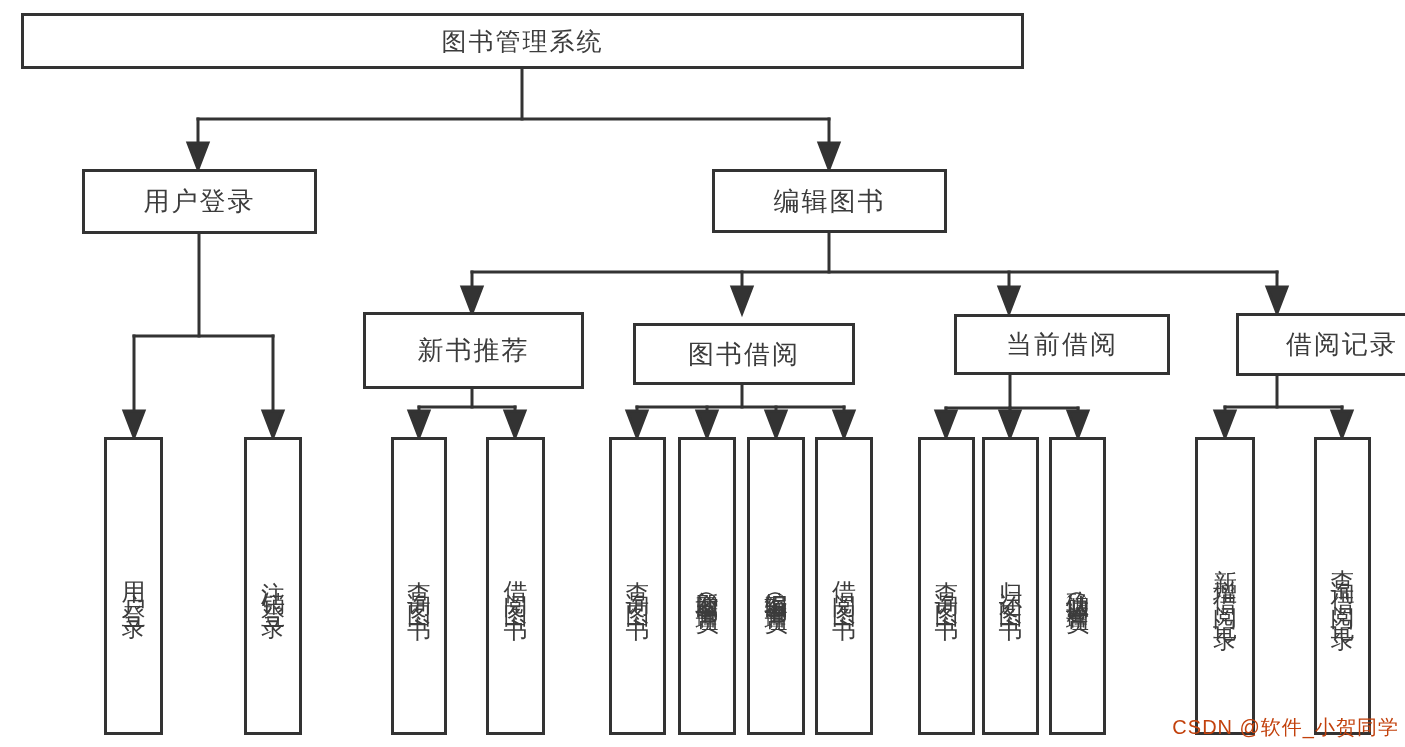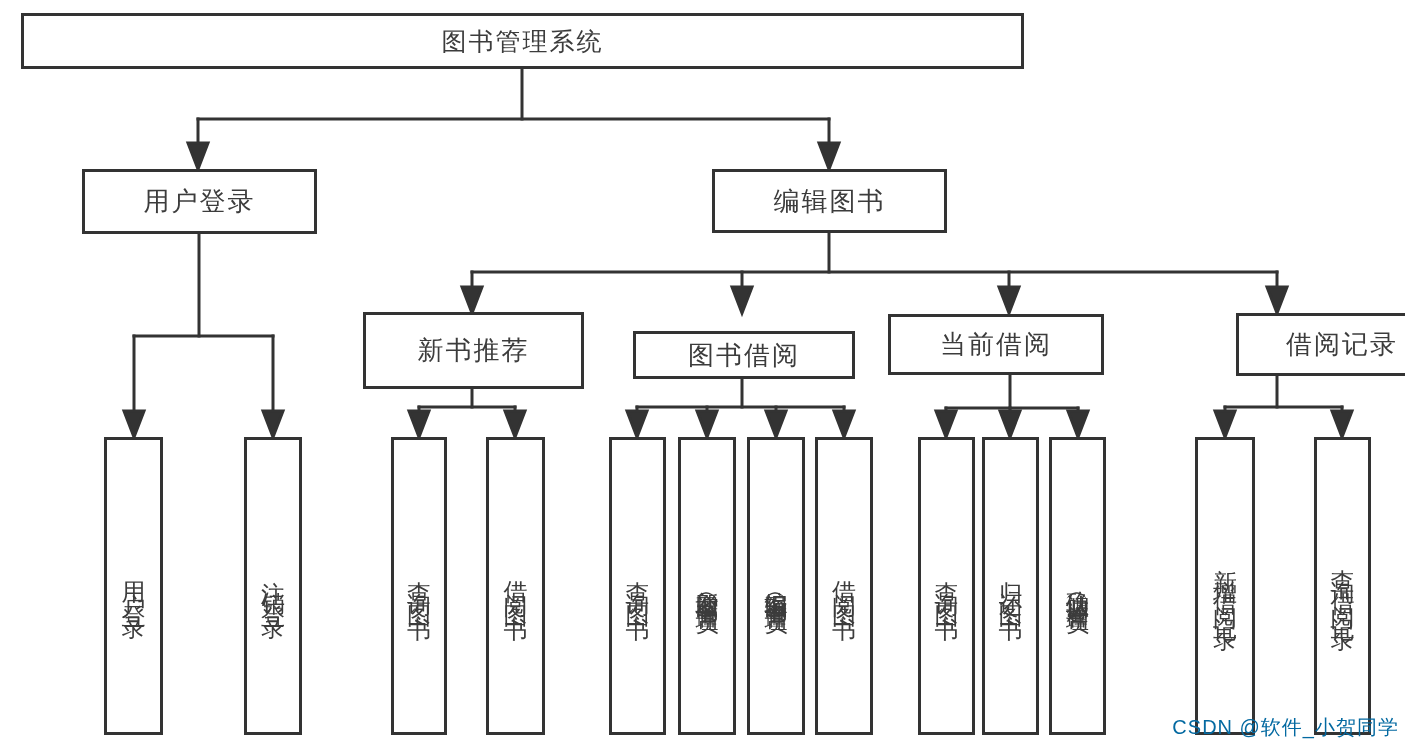--- a/index.html
+++ b/index.html
@@ -126,24 +126,24 @@
   <div class="node h" style="left:82px;top:169px;width:235px;height:65px">
     <span>用户登录</span>
   </div>
   <div class="node h" style="left:712px;top:169px;width:235px;height:64px">
     <span>编辑图书</span>
   </div>
 
   <div class="node h" style="left:363px;top:312px;width:221px;height:77px">
     <span>新书推荐</span>
   </div>
-  <div class="node h" style="left:633px;top:331px;width:222px;height:48px">
+  <div class="node h" style="left:633px;top:323px;width:222px;height:62px">
     <span>图书借阅</span>
   </div>
-  <div class="node h" style="left:888px;top:314px;width:216px;height:61px">
+  <div class="node h" style="left:954px;top:314px;width:216px;height:61px">
     <span>当前借阅</span>
   </div>
   <div class="node h" style="left:1236px;top:313px;width:212px;height:63px">
     <span>借阅记录</span>
   </div>
 
   <div class="node v" style="left:104px;top:437px;width:59px;height:298px">
     <span>用户登录</span>
   </div>
   <div class="node v" style="left:244px;top:437px;width:58px;height:298px">
@@ -176,14 +176,14 @@
   <div class="node v tight" style="left:1049px;top:437px;width:57px;height:298px">
     <span>确认归还（管理员）</span>
   </div>
   <div class="node v" style="left:1195px;top:437px;width:60px;height:298px">
     <span>新增借阅记录</span>
   </div>
   <div class="node v" style="left:1314px;top:437px;width:57px;height:298px">
     <span>查询借阅记录</span>
   </div>
 
-  <div class="watermark" style="color: #0369a1;">CSDN @软件_小贺同学</div>
+  <div class="watermark" style="color: #c2410c;">CSDN @软件_小贺同学</div>
 </div>
 
 </body></html>

